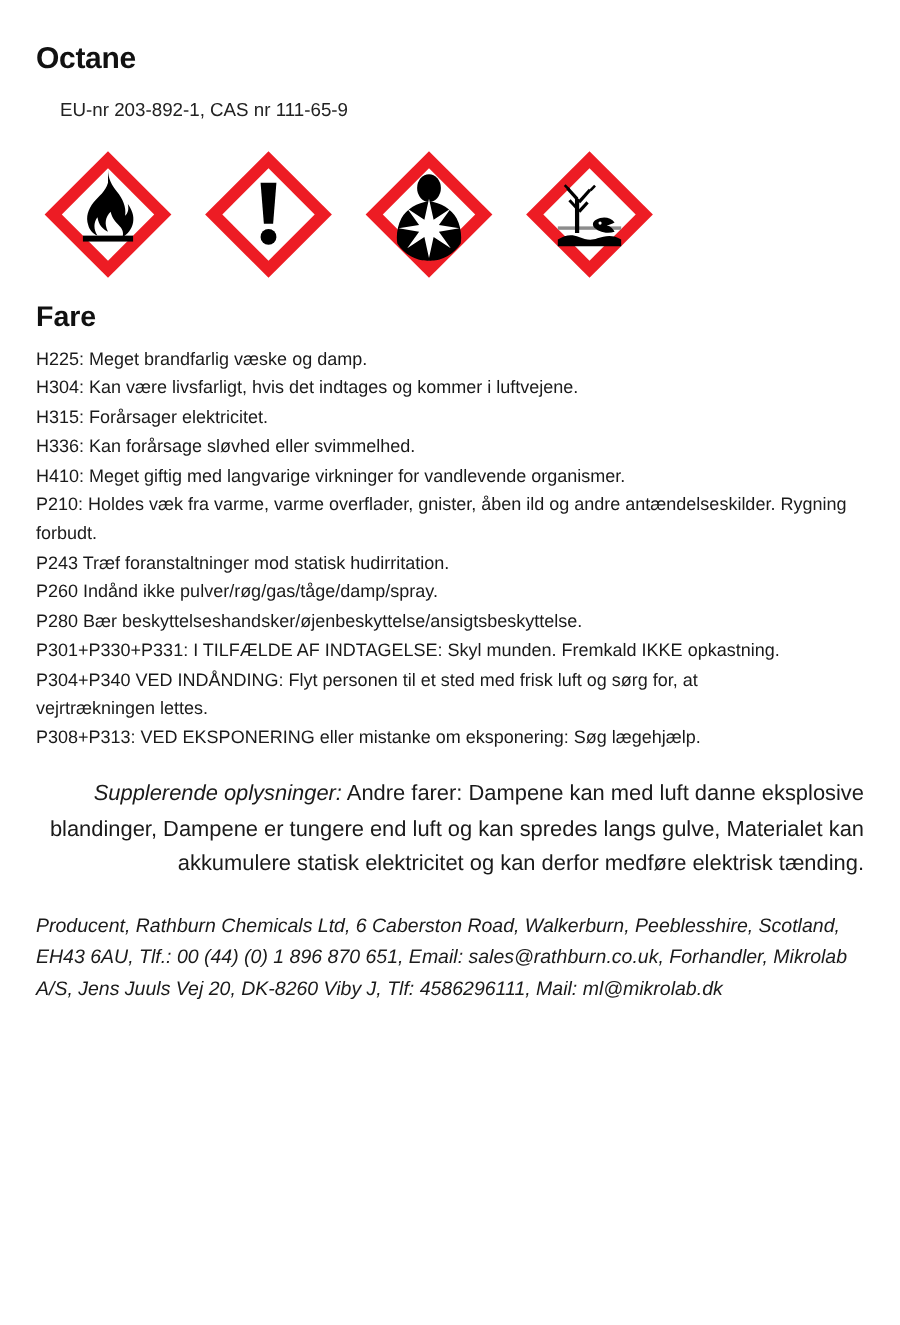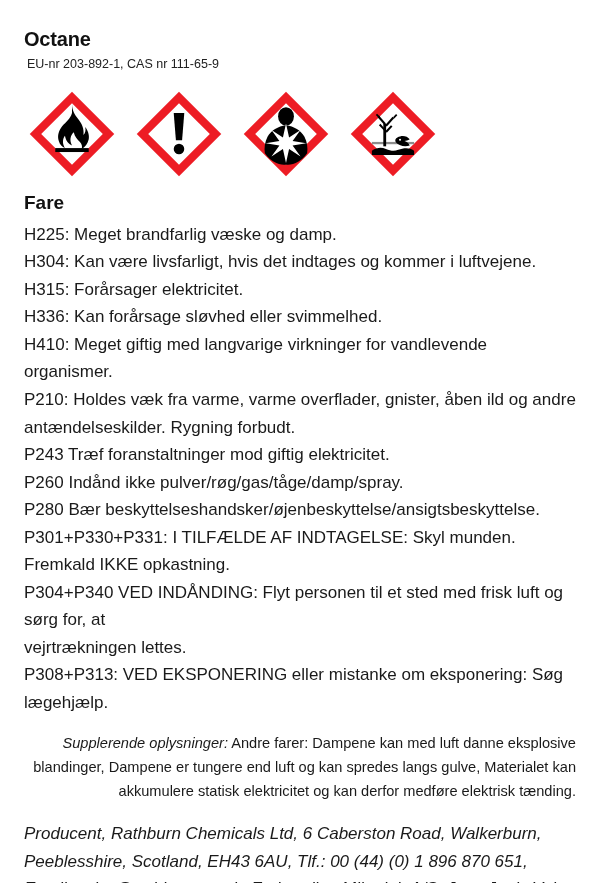--- a/index.html
+++ b/index.html
@@ -26,21 +26,21 @@
     font-size: 20px;
     font-weight: bold;
     letter-spacing: -0.2px;
     line-height: 1.1;
     margin: 0 0 7px 0;
     color: #111111;
   }
   .product-ids {
     font-size: 12.5px;
     line-height: 1.2;
-    margin: 3px;
+    margin: 16px;
     color: #222222;
   }
   .pictogram-row {
     display: flex;
     align-items: center;
     gap: 19px;
     margin: 16px 0 10px 4px;
     height: 92px;
   }
   .pictogram {
@@ -60,38 +60,38 @@
     margin: 12px 0 6px 0;
     line-height: 1.2;
     color: #111111;
   }
   .statements {
     margin: 0;
     padding: 0;
     list-style: none;
   }
   .statement {
-    font-size: 17px;
+    font-size: 12px;
     line-height: 1.62;
     margin: 0;
     color: #1a1a1a;
     white-space: pre-line;
   }
   .supplementary {
     font-size: 14.6px;
     line-height: 1.62;
     margin: 16px 0 0 0;
     color: #1a1a1a;
     text-align: right;
   }
   .supplementary .lead {
     font-style: italic;
   }
   .supplier {
-    font-size: 17px;
+    font-size: 13px;
     line-height: 1.62;
     font-style: italic;
     margin: 17px 0 0 0;
     color: #1a1a1a;
   }
 </style>
 </head>
 <body>
 
 <div class="label-sheet">
@@ -151,21 +151,21 @@
 
   <div class="signal-word">Fare</div>
 
   <div class="statements">
     <p class="statement">H225: Meget brandfarlig væske og damp.</p>
     <p class="statement">H304: Kan være livsfarligt, hvis det indtages og kommer i luftvejene.</p>
     <p class="statement">H315: Forårsager elektricitet.</p>
     <p class="statement">H336: Kan forårsage sløvhed eller svimmelhed.</p>
     <p class="statement">H410: Meget giftig med langvarige virkninger for vandlevende organismer.</p>
     <p class="statement">P210: Holdes væk fra varme, varme overflader, gnister, åben ild og andre antændelseskilder. Rygning forbudt.</p>
-    <p class="statement">P243 Træf foranstaltninger mod giftig elektricitet.</p>
+    <p class="statement">P243 Træf foranstaltninger mod statisk hudirritation.</p>
     <p class="statement">P260 Indånd ikke pulver/røg/gas/tåge/damp/spray.</p>
     <p class="statement">P280 Bær beskyttelseshandsker/øjenbeskyttelse/ansigtsbeskyttelse.</p>
     <p class="statement">P301+P330+P331: I TILFÆLDE AF INDTAGELSE: Skyl munden. Fremkald IKKE opkastning.</p>
     <p class="statement">P304+P340 VED INDÅNDING: Flyt personen til et sted med frisk luft og sørg for, at
 vejrtrækningen lettes.</p>
     <p class="statement">P308+P313: VED EKSPONERING eller mistanke om eksponering: Søg lægehjælp.</p>
   </div>
 
   <p class="supplementary"><span class="lead">Supplerende oplysninger:</span><span> Andre farer: Dampene kan med luft danne eksplosive blandinger, Dampene er tungere end luft og kan spredes langs gulve, Materialet kan akkumulere statisk elektricitet og kan derfor medføre elektrisk tænding.</span></p>
 

